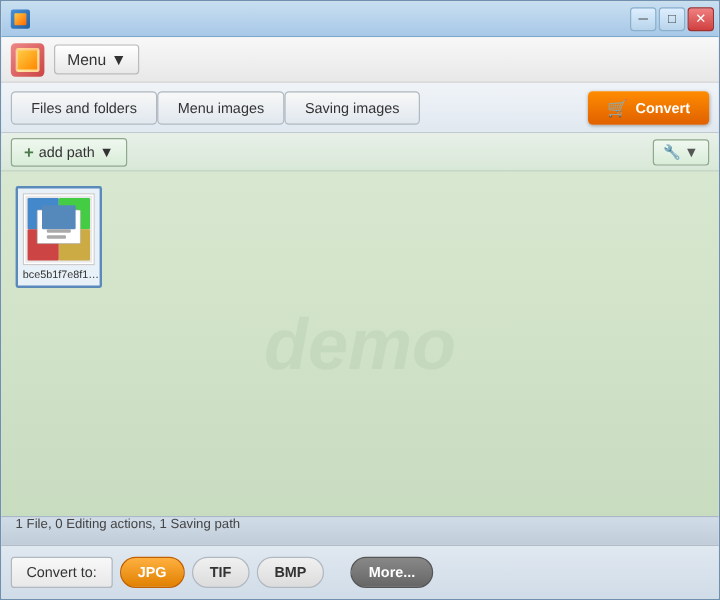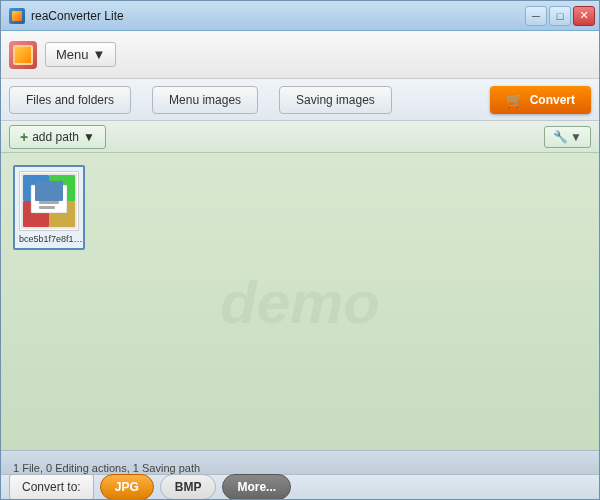--- a/index.html
+++ b/index.html
@@ -62,21 +62,21 @@
     }
     .title-btn.close {
       background: linear-gradient(to bottom, #f08080, #d04040);
       color: white;
       border-color: #a03030;
     }
 
     
     .menu-bar {
       background: linear-gradient(to bottom, #f8f8f8, #e8e8e8);
-      height: 48px;
+      height: 38px;
       display: flex;
       align-items: center;
       padding: 0 8px;
       border-bottom: 1px solid #ccc;
     }
     .menu-logo {
       width: 28px;
       height: 28px;
       background: linear-gradient(135deg, #e88, #c44);
       border-radius: 4px;
@@ -112,21 +112,21 @@
       height: 42px;
       display: flex;
       align-items: center;
       padding: 0 8px;
       gap: 4px;
       border-bottom: 1px solid #c0c8d0;
       justify-content: space-between;
     }
     .toolbar-left {
       display: flex;
-      gap: 21px;
+      gap: 0;
     }
     .tab-btn {
       padding: 6px 16px;
       border: 1px solid #b0b8c0;
       border-radius: 4px;
       background: linear-gradient(to bottom, #f8f8f8, #e0e8ee);
       cursor: pointer;
       font-size: 12px;
       color: #333;
       white-space: nowrap;
@@ -228,31 +228,31 @@
       text-overflow: ellipsis;
       white-space: nowrap;
       width: 64px;
     }
 
     
     .status-bar {
       background: linear-gradient(to bottom, #d0dce8, #c0ccd8);
       height: 24px;
       display: flex;
-      align-items: flex-end;
+      align-items: flex-start;
       padding: 0 12px;
       border-top: 1px solid #a8b8c8;
       font-size: 11px;
       color: #444;
     }
 
     
     .convert-bar {
       background: linear-gradient(to bottom, #e0e8f0, #d0dce8);
-      height: 25px;
+      height: 45px;
       display: flex;
       align-items: center;
       padding: 0 8px;
       gap: 6px;
       border-top: 1px solid #b0bcc8;
     }
     .convert-label {
       font-size: 12px;
       color: #333;
       padding: 5px 12px;
@@ -272,20 +272,21 @@
     }
     .format-btn.active {
       background: linear-gradient(to bottom, #ffb040, #e08000);
       border-color: #c06000;
       color: white;
     }
     .format-btn.dark {
       background: linear-gradient(to bottom, #888, #666);
       border-color: #555;
       color: white;
+      margin-left: 16px;
     }
 
     
     .watermark {
       position: absolute;
       top: 50%;
       left: 50%;
       transform: translate(-50%, -50%);
       font-size: 48px;
       font-weight: bold;
@@ -306,21 +307,20 @@
 </head>
 <body>
 
 <div class="app-wrapper">
 
   <div class="title-bar">
     <div class="title-bar-left">
       <div class="title-icon">
         <div style="width:10px;height:10px;background:linear-gradient(135deg,#ffcc44,#ff6600);border-radius:1px;"></div>
       </div>
-      <span class="title-text">reaConverter Lite</span>
     </div>
     <div class="title-controls">
       <div class="title-btn">─</div>
       <div class="title-btn">□</div>
       <div class="title-btn close">✕</div>
     </div>
   </div>
 
   <div class="menu-bar">
     <div class="menu-logo">
@@ -380,16 +380,17 @@
     </div>
   </div>
 
   <div class="status-bar">
     <span>1 File, 0 Editing actions, 1 Saving path</span>
   </div>
 
   <div class="convert-bar">
     <span class="convert-label">Convert to:</span>
     <button class="format-btn active">JPG</button>
+    <button class="format-btn">TIF</button>
     <button class="format-btn">BMP</button>
     <button class="format-btn dark">More...</button>
   </div>
 </div>
 
 </body></html>

